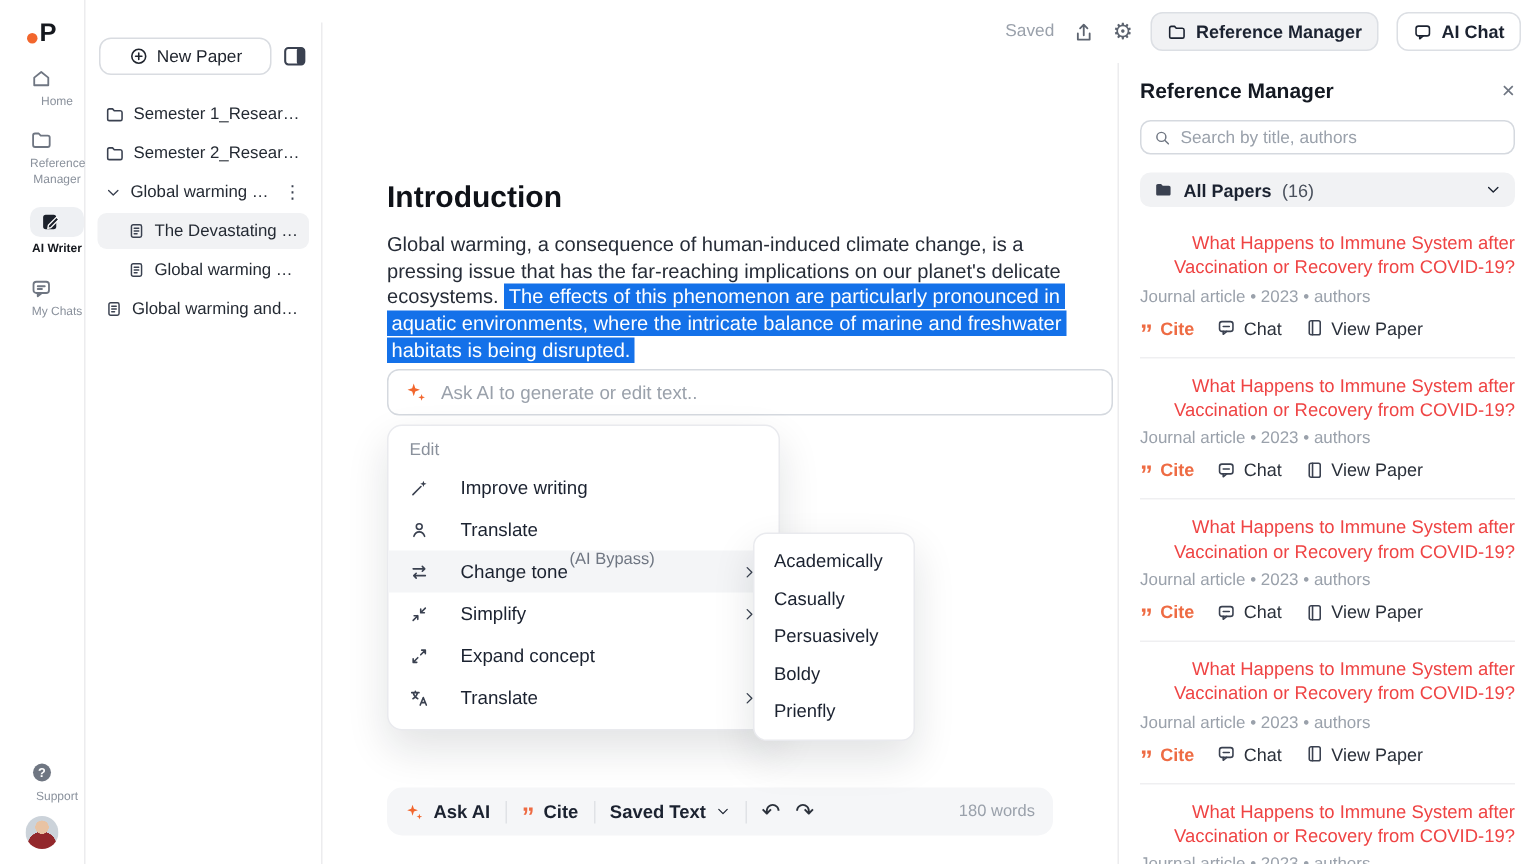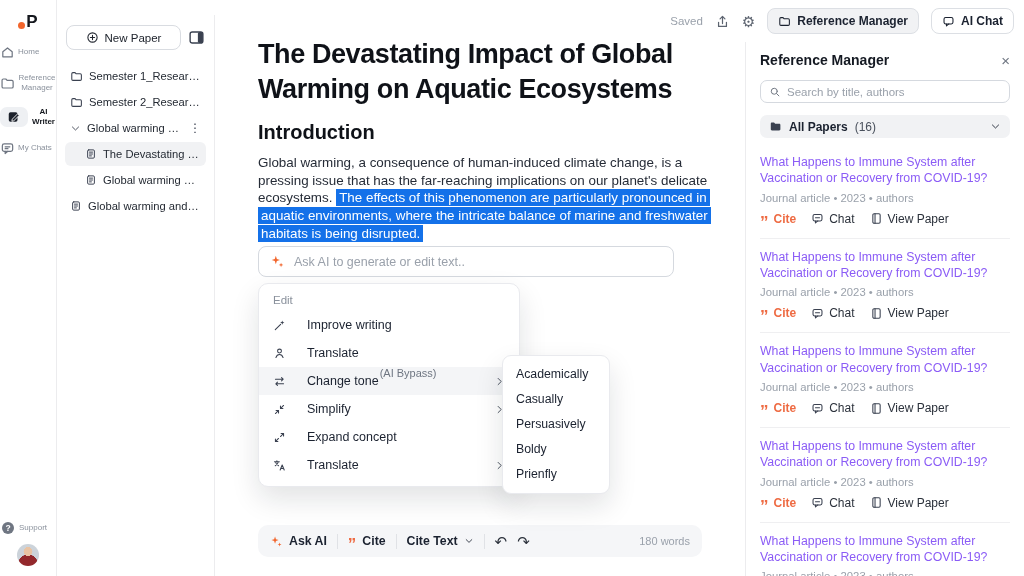--- a/index.html
+++ b/index.html
@@ -9,21 +9,21 @@
 
   svg{ display:block; }
   .stroke{ fill:none; stroke:currentColor; stroke-width:1.3; stroke-linecap:round; stroke-linejoin:round; }
 
   
   .icon-rail{ position:absolute; left:0; top:0; width:57px; height:576px; border-right:1px solid #ececee;
               display:flex; flex-direction:column; align-items:center; }
   .logo{ margin-top:12px; display:flex; align-items:center; gap:1px; }
   .logo-dot{ width:7px; height:7px; border-radius:50%; background:#f2662d; margin-top:6px; }
   .logo-p{ font-size:17px; font-weight:700; color:#15181e; }
-  .rail-item{ display:flex; flex-direction:row; align-items:center; gap:3px; margin-top:13px; width:56px; }
+  .rail-item{ display:flex; flex-direction:column; gap:3px; margin-top:13px; width:56px;padding-left:20px; }
   .rail-item .lbl{ font-size:8px; color:#8a919c; text-align:center; line-height:1.3; }
   .rail-item.active .lbl{ color:#15181e; font-weight:700; }
   .rail-ic{ color:#6f7682; }
   .active-pill{ background:#eef0f3; border-radius:7px; padding:3px 7px; color:#15181e; }
   .rail-spacer{ flex:1; }
   .avatar{ width:22px; height:22px; border-radius:50%; margin:8px 0 10px;
            background:
              radial-gradient(circle at 50% 34%, #e9c3a3 0 24%, rgba(0,0,0,0) 25%),
              radial-gradient(circle at 50% 92%, #93282c 0 42%, rgba(0,0,0,0) 43%),
              #ccd3da; }
@@ -53,21 +53,21 @@
             gap:6px; padding:0 10px; font-size:12px; font-weight:700; color:#1b2230; background:#fff; }
   .top-btn.gray{ background:#f1f2f4; }
 
   
   .doc-title{ position:absolute; left:258px; top:37px; width:462px; font-size:27px; line-height:35px;
               font-weight:700; color:#0f1218; letter-spacing:-0.4px; }
   .intro-h{ position:absolute; left:258px; top:121px; font-size:20px; font-weight:700; color:#0f1218; }
   .para{ position:absolute; left:258px; top:154px; width:452px; font-size:13.4px; line-height:17.7px; color:#262c37; }
   .sel{ background:#1471e9; color:#fff; padding:1px 3px; -webkit-box-decoration-break:clone; box-decoration-break:clone; }
 
-  .ai-input{ position:absolute; left:258px; top:246px; width:416px; height:31px; border:1px solid #d5d9df;
+  .ai-input{ position:absolute; left:258px; top:246px; width:484px; height:31px; border:1px solid #d5d9df;
              border-radius:8px; display:flex; align-items:center; gap:9px; padding:0 11px; background:#fff; }
   .ai-input input{ flex:1; border:none; outline:none; font-size:12.5px; color:#333;
                    font-family:"Liberation Sans", sans-serif; background:transparent; }
   .ai-input input::placeholder{ color:#9aa1ab; }
   .spark{ color:#f2662d; }
 
   
   .edit-menu{ position:absolute; left:258px; top:283px; width:262px; background:#fff; border:1px solid #e9eaee;
               border-radius:10px; box-shadow:0 12px 28px rgba(20,24,33,.12); padding:8px 0 7px; z-index:5; }
   .menu-label{ padding:2px 14px 5px; font-size:11.5px; color:#8a919c; }
@@ -102,21 +102,21 @@
                     font-family:"Liberation Sans", sans-serif; background:transparent; }
   .rp-search input::placeholder{ color:#9aa1ab; }
   .rp-search .s-ic{ color:#6f7682; }
   .rp-collection{ margin-top:12px; height:23px; background:#f1f2f4; border-radius:7px; display:flex;
                   align-items:center; gap:7px; padding:0 9px; font-size:12px; }
   .coll-label{ font-weight:700; color:#1b2230; }
   .coll-count{ color:#49505c; }
   .rp-collection .chev{ margin-left:auto; color:#1b2230; }
   .papers{ margin-top:6px; }
   .paper-card{ padding:10px 0 12px; border-bottom:1px solid #efeff1; }
-  .paper-title{ font-size:12.3px; color:#8b5cf6; line-height:1.33; }
+  .paper-title{ font-size:12.3px; color:#ef4444; line-height:1.33;text-align:right; }
   .paper-meta{ margin-top:5px; font-size:11.3px; color:#9aa1ab; }
   .paper-actions{ margin-top:8px; display:flex; align-items:center; gap:15px; font-size:12px; color:#2b313b; }
   .action{ display:flex; align-items:center; gap:5px; }
   .action .a-ic{ color:#3a4150; }
   .action.cite{ color:#ee6b43; font-weight:700; }
 </style>
 </head>
 <body>
 
 <div class="app">
@@ -281,21 +281,20 @@
       <span>
         <svg width="13" height="13" viewBox="0 0 16 16">
             <rect class="stroke" x="2.5" y="3" width="11" height="8" rx="2"></rect>
             <path class="stroke" d="M5.5 11v2.4L8.4 11"></path>
           </svg>
       </span>
       <span>AI Chat</span>
     </button>
   </div>
 
-  <h1 class="doc-title">The Devastating Impact of Global Warming on Aquatic Ecosystems</h1>
   <h2 class="intro-h">Introduction</h2>
   <p class="para"><span>Global warming, a consequence of human-induced climate change, is a pressing issue that has the far-reaching implications on our planet's delicate ecosystems. </span><span class="sel">The effects of this phenomenon are particularly pronounced in aquatic environments, where the intricate balance of marine and freshwater habitats is being disrupted.</span></p>
 
   <div class="ai-input">
     <span class="spark">
       <svg width="15" height="15" viewBox="0 0 16 16">
           <path d="M6.2 1.8 L7.3 5.2 10.6 6.3 7.3 7.4 6.2 10.8 5.1 7.4 1.8 6.3 5.1 5.2Z" fill="currentColor"></path>
           <path d="M11.8 9.2 L12.4 11 14.2 11.6 12.4 12.2 11.8 14 11.2 12.2 9.4 11.6 11.2 11Z" fill="currentColor"></path>
         </svg>
     </span>
@@ -400,21 +399,21 @@
       </span>
       <span>Ask AI</span>
     </div>
     <span class="tb-div"></span>
     <div class="tb-group">
       <span class="quote-ic">”</span>
       <span>Cite</span>
     </div>
     <span class="tb-div"></span>
     <div class="tb-group">
-      <span>Cite Text</span>
+      <span>Saved Text</span>
       <span>
         <svg width="10" height="10" viewBox="0 0 16 16">
             <path class="stroke" d="M3.5 5.8 L8 10.2 L12.5 5.8"></path>
           </svg>
       </span>
     </div>
     <span class="tb-div"></span>
     <span class="ur">↶</span>
     <span class="ur">↷</span>
     <span class="words">180 words</span>

